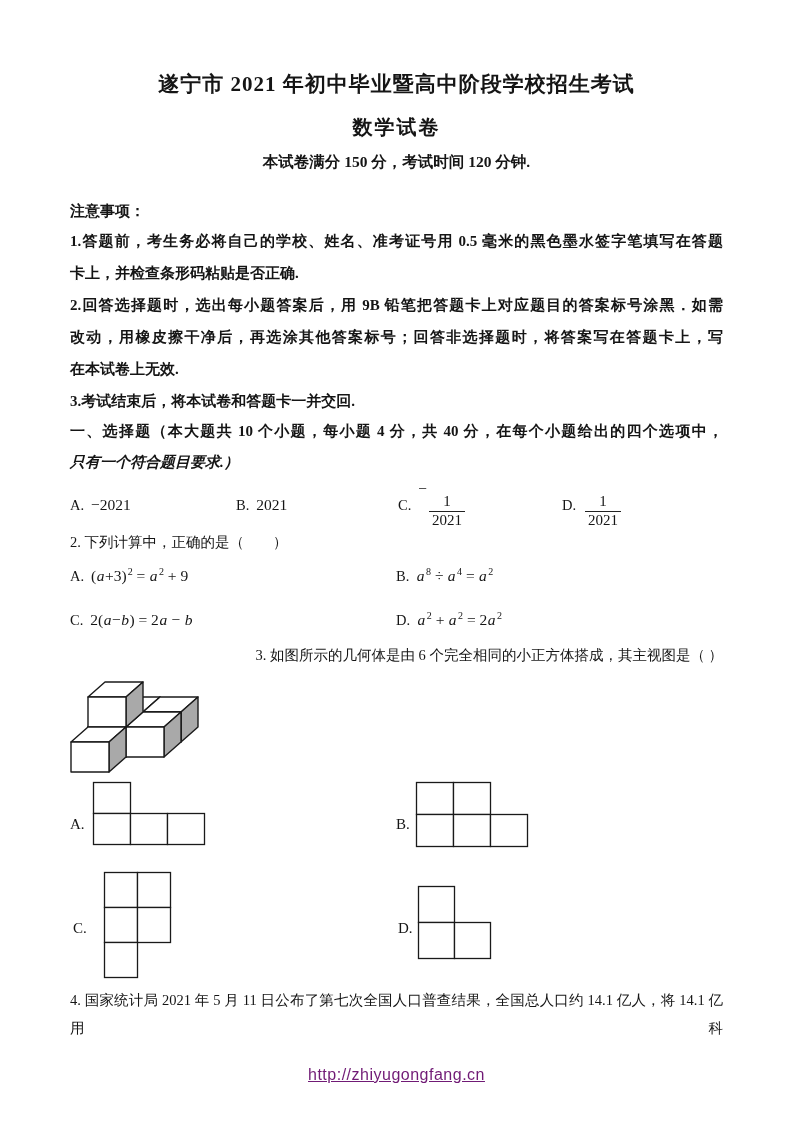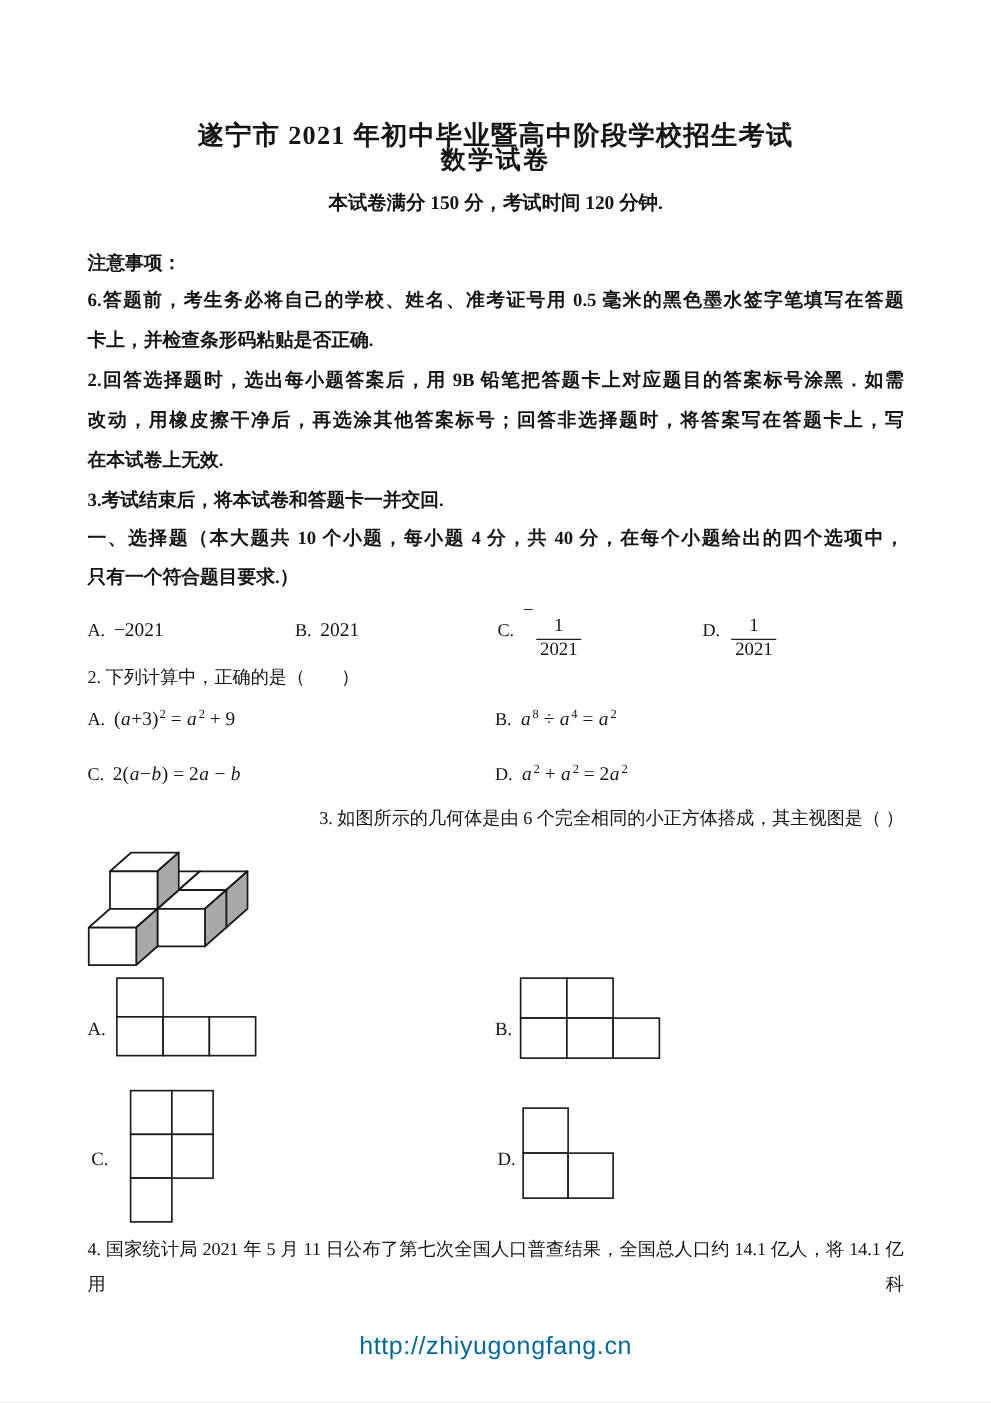--- a/index.html
+++ b/index.html
@@ -3,63 +3,63 @@
 <meta charset="utf-8">
 <style>
   html,body { margin:0; padding:0; background:#e8e8e8; }
   .page {
     position:relative; width:793px; height:1122px; margin:0 auto;
     background:#ffffff; overflow:hidden;
     font-family:"Liberation Serif","DejaVu Serif",serif; color:#151515;
   }
   .abs { position:absolute; }
   .center { left:0; width:793px; text-align:center; }
-  .title { font-size:21px; font-weight:bold; letter-spacing:1px;margin-top:24px; }
+  .title { font-size:21px; font-weight:bold; letter-spacing:1px; }
   .subtitle { font-size:20px; font-weight:bold; letter-spacing:2px; }
   .examinfo { font-size:15.5px; font-weight:bold; }
   .bodyline {
     left:70px; width:653px; font-size:15px; font-weight:bold;
     height:30px; line-height:30px; white-space:nowrap;margin-top:20px;
   }
   .just { text-align:justify; text-align-last:justify; white-space:normal; }
   .stem { left:70px; width:653px; font-size:14.5px; height:28px; line-height:28px; font-weight:normal; }
   .stem.fill { text-align:justify; text-align-last:justify; }
   .opt-row { display:flex; align-items:center; height:48px; }
   .opt-label { font-size:14.5px; margin-right:7px; }
   .math { font-size:15.5px; font-family:"Liberation Serif","DejaVu Serif",serif; }
   .math .var { font-style:italic; padding:0 0.5px; }
   .math sup { font-size:10px; line-height:0; margin-left:1px; }
   .frac { display:inline-flex; flex-direction:column; align-items:center;
           vertical-align:-12px; line-height:1.18; margin:0 2px; font-size:15px; }
   .frac .den { border-top:1.4px solid #222; padding:0 3px; }
   .frac .num { padding:0 3px; }
   .optletter { font-size:15px; height:24px; line-height:24px; }
-  .footer { font-size:20px; color:#0369a1; font-family:"Liberation Sans","DejaVu Sans",sans-serif; letter-spacing:0.5px; }
+  .footer { font-size:16px; color:#701a75; font-family:"Liberation Sans","DejaVu Sans",sans-serif; letter-spacing:0.5px;text-decoration:underline; }
   svg .edge { fill:#ffffff; stroke:#1a1a1a; stroke-width:1.4; stroke-linejoin:round; }
   svg .cube-shade { fill:var(--shade,#a9a9a9); stroke:#1a1a1a; stroke-width:1.4; stroke-linejoin:round; }
 </style>
 </head>
 <body>
 
 <div class="page">
 
   <div class="abs center title" style="top:70px;">遂宁市 2021 年初中毕业暨高中阶段学校招生考试</div>
   <div class="abs center subtitle" style="top:114px;">数学试卷</div>
   <div class="abs center examinfo" style="top:152px;">本试卷满分 150 分，考试时间 120 分钟.</div>
 
   <div class="abs bodyline" style="top:176px;">注意事项：</div>
-  <div class="abs bodyline just" style="top:206px;">6.答题前，考生务必将自己的学校、姓名、准考证号用 0.5 毫米的黑色墨水签字笔填写在答题</div>
+  <div class="abs bodyline just" style="top:206px;">1.答题前，考生务必将自己的学校、姓名、准考证号用 0.5 毫米的黑色墨水签字笔填写在答题</div>
   <div class="abs bodyline" style="top:238px;">卡上，并检查条形码粘贴是否正确.</div>
   <div class="abs bodyline just" style="top:270px;">2.回答选择题时，选出每小题答案后，用 9B 铅笔把答题卡上对应题目的答案标号涂黑．如需</div>
   <div class="abs bodyline" style="top:334px;">在本试卷上无效.</div>
   <div class="abs bodyline just" style="top:302px;">改动，用橡皮擦干净后，再选涂其他答案标号；回答非选择题时，将答案写在答题卡上，写</div>
   <div class="abs bodyline" style="top:366px;">3.考试结束后，将本试卷和答题卡一并交回.</div>
 
   <div class="abs bodyline just" style="top:396px;">一、选择题（本大题共 10 个小题，每小题 4 分，共 40 分，在每个小题给出的四个选项中，</div>
-  <div class="abs bodyline" style="top:427px;">只有一个符合题目要求.）</div>
+  <div class="abs bodyline" style="top:427px;font-style:italic;">只有一个符合题目要求.）</div>
 
   <div class="abs opt-row" style="left:70px;top:481px;">
     <span class="opt-label">A.</span>
     <span class="math"><span>−2021</span></span>
   </div>
   <div class="abs opt-row" style="left:236px;top:481px;">
     <span class="opt-label">B.</span>
     <span class="math"><span>2021</span></span>
   </div>
   <div class="abs opt-row" style="left:398px;top:481px;">

